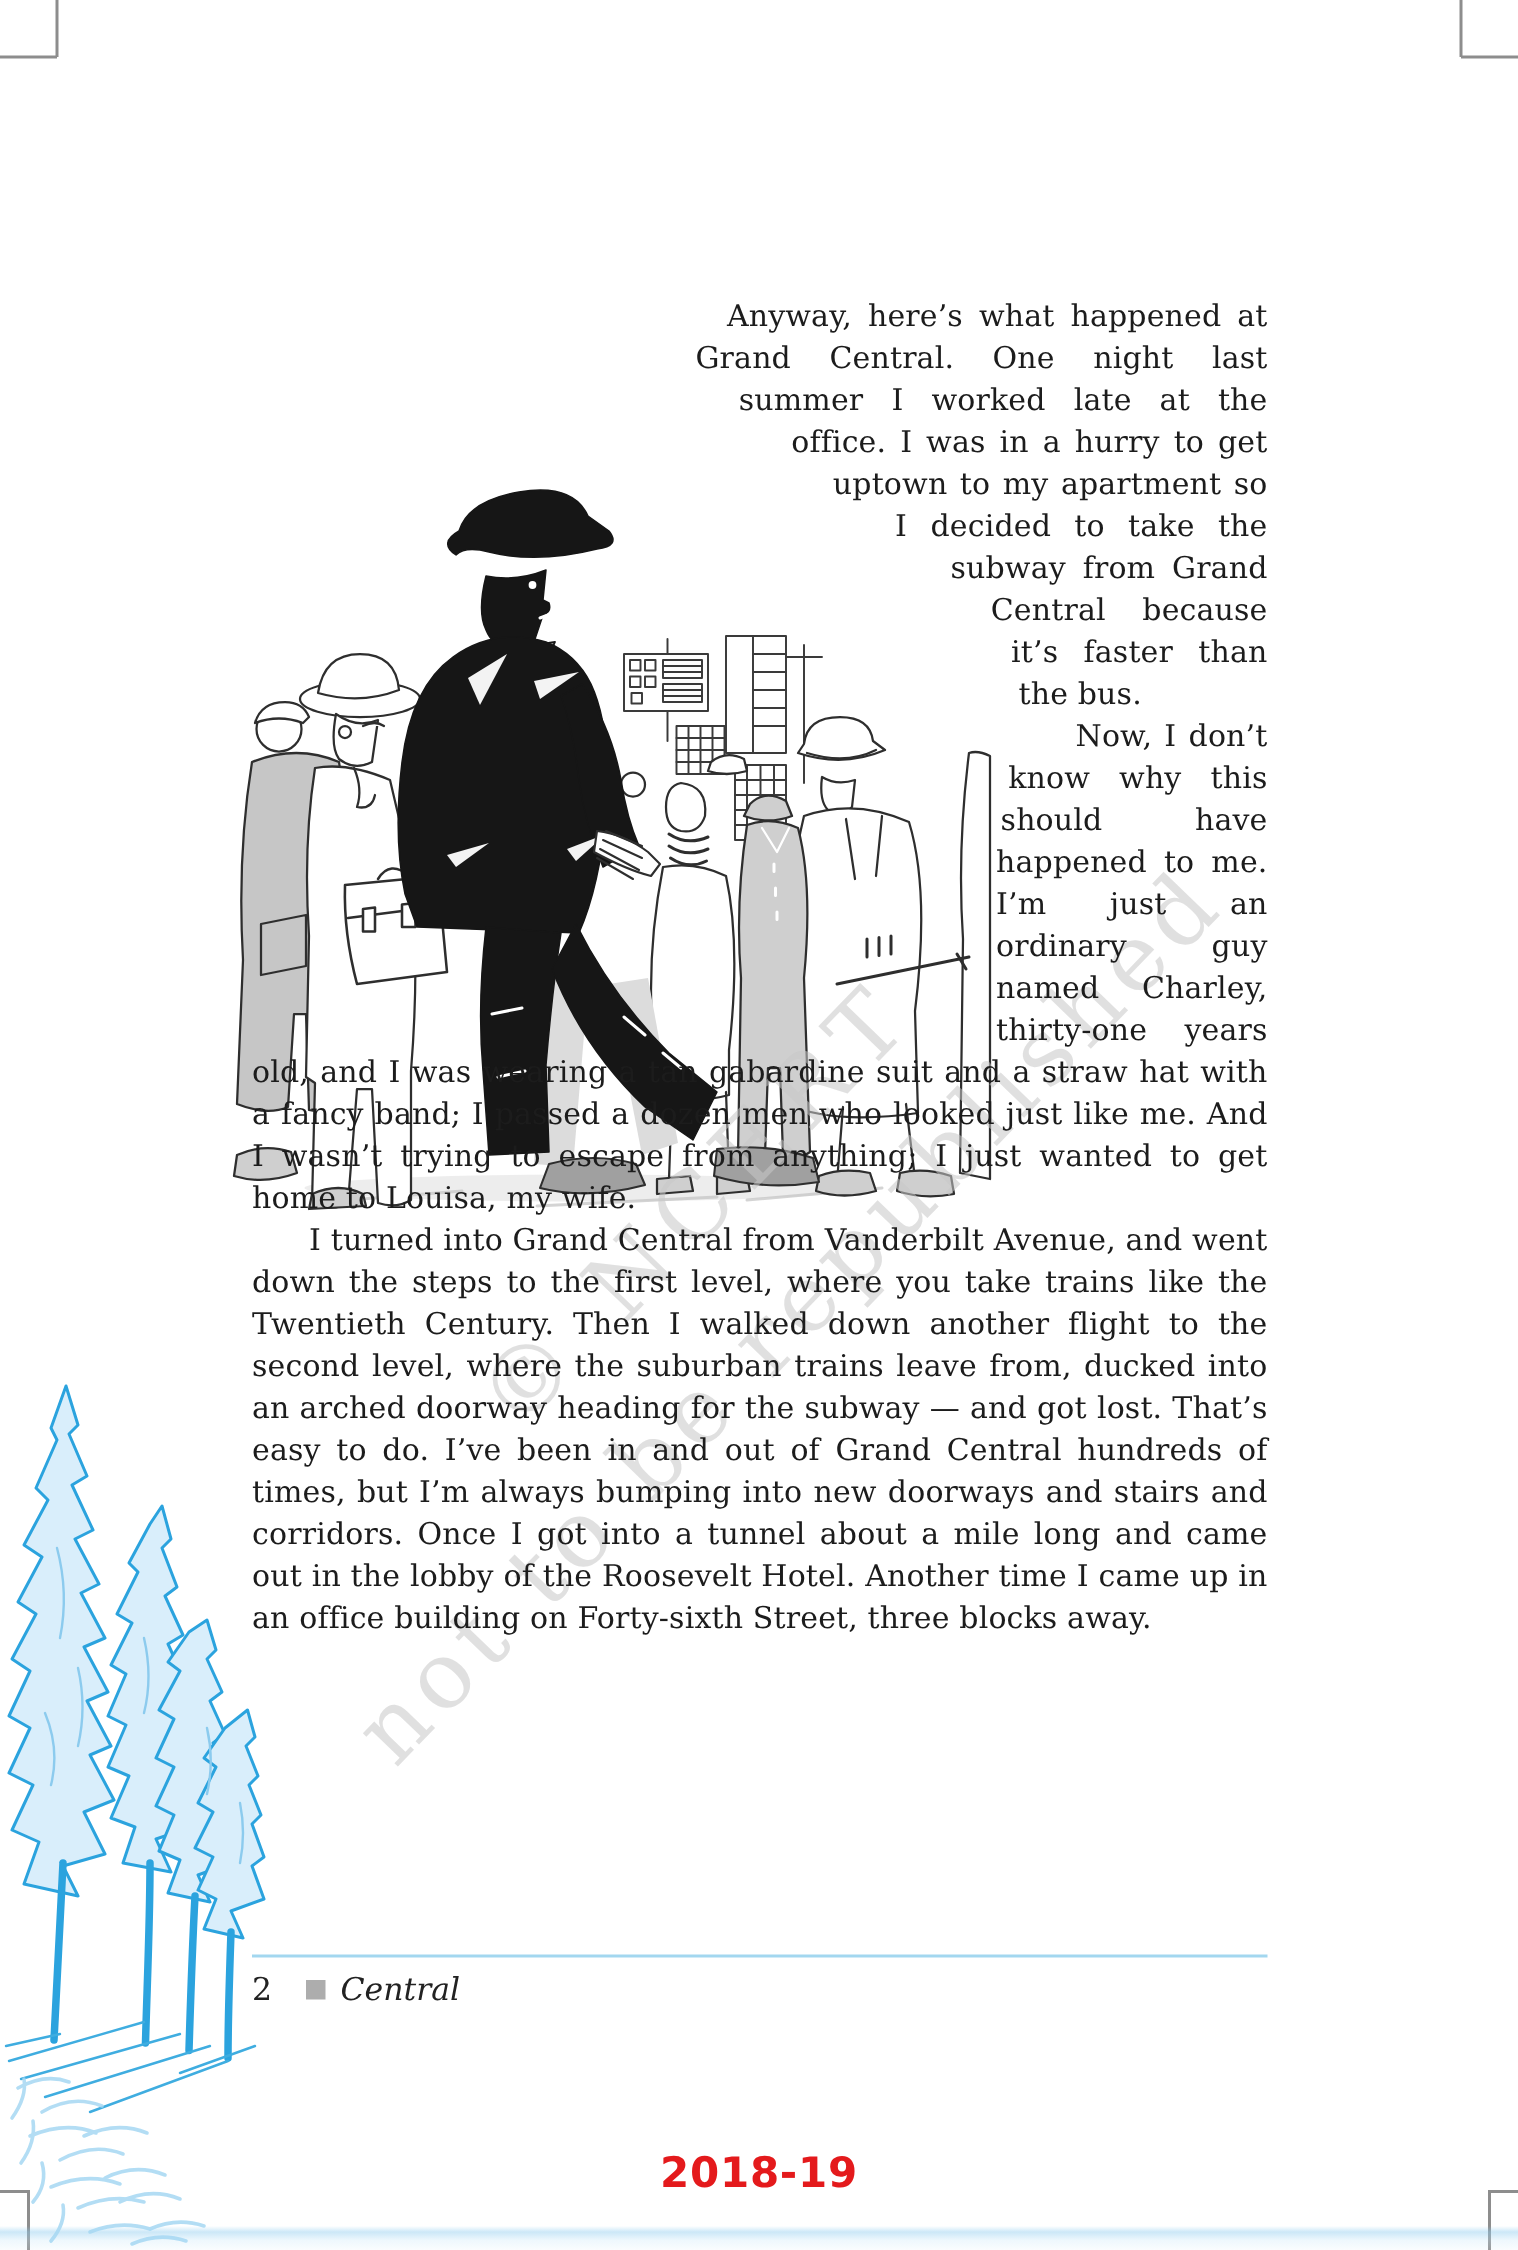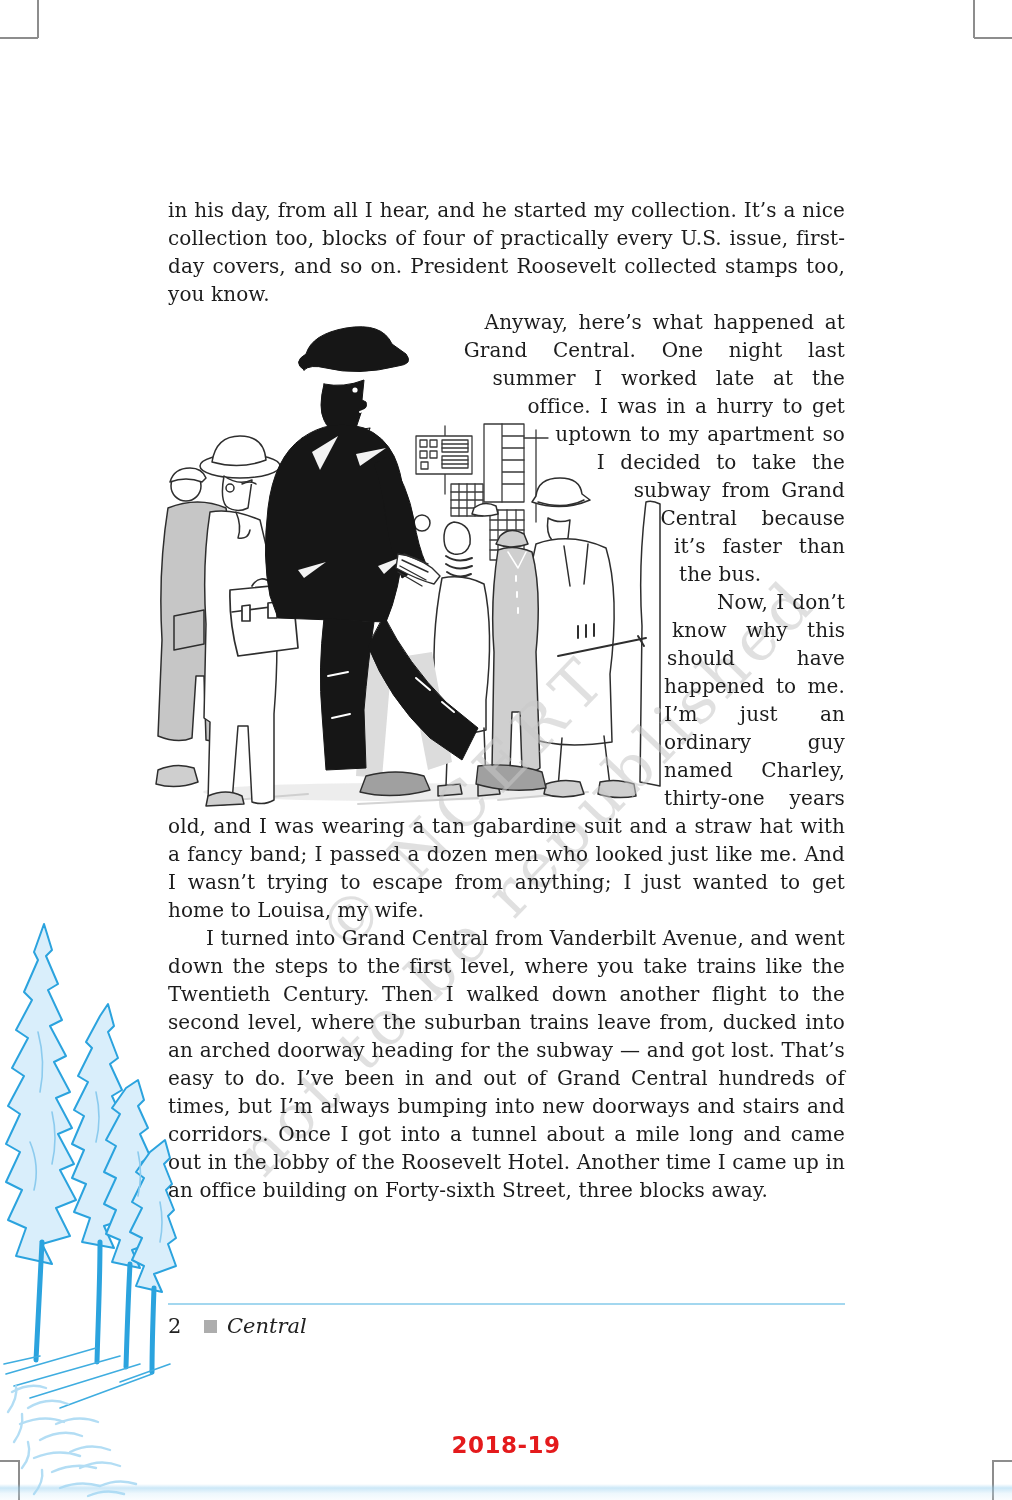--- a/index.html
+++ b/index.html
@@ -50,21 +50,21 @@
   .footer{position:absolute;left:168px;top:1303px;width:677px;z-index:30;}
   .footer .rule{width:677px;height:2px;background:#a3d7ef;}
   .footer .row{display:flex;align-items:center;margin-top:9px;
                font-size:21px;color:#222;}
   .footer .pn{width:36px;}
   .footer .sq{width:13px;height:13px;background:#adadad;margin-right:10px;}
   .footer .bt{font-style:italic;}
 
   .imprint{position:absolute;left:0;top:1432px;width:1012px;text-align:center;z-index:30;
     font-family:"DejaVu Sans","Liberation Sans",sans-serif;font-weight:bold;
-    font-size:23px;color:#e41a1c;letter-spacing:.5px;}
+    font-size:28px;color:#e41a1c;letter-spacing:.5px;}
 
   .bottom-wash{position:absolute;left:0;top:1484px;width:1012px;height:16px;z-index:4;
     background:linear-gradient(to bottom,rgba(141,203,238,0) 0%,
       rgba(141,203,238,.45) 25%,rgba(199,231,248,.30) 60%,rgba(222,240,251,.15) 100%);}
 </style>
 </head>
 <body>
 
 <div class="page">
 
@@ -245,21 +245,20 @@
         <path d="M218,450 q30,-8 58,0 l6,14 q-38,10 -70,2 z" fill="#a0a0a0" stroke="#2e2e2e" stroke-width="1.4"></path>
         <path d="M330,440 q34,-4 64,6 l4,16 q-36,6 -70,-4 z" fill="#a0a0a0" stroke="#2e2e2e" stroke-width="1.4"></path>
       </g>
     </svg>
   </div>
 
   <div class="wm l1">© NCERT</div>
   <div class="wm l2">not to be republished</div>
 
   <main class="text-col">
-    <p class="no-indent">in his day, from all I hear, and he started my collection. It’s a nice collection too, blocks of four of practically every U.S. issue, first-day covers, and so on. President Roosevelt collected stamps too, you know.</p>
     <div class="wrapshape"></div>
     <p>Anyway, here’s what happened at Grand Central. One night last summer I worked late at the office. I was in a hurry to get uptown to my apartment so I decided to take the subway from Grand Central because it’s faster than the bus.</p>
     <p>Now, I don’t know why this should have happened to me. I’m just an ordinary guy named Charley, thirty-one years old, and I was wearing a tan gabardine suit and a straw hat with a fancy band; I passed a dozen men who looked just like me. And I wasn’t trying to escape from anything; I just wanted to get home to Louisa, my wife.</p>
     <p>I turned into Grand Central from Vanderbilt Avenue, and went down the steps to the first level, where you take trains like the Twentieth Century. Then I walked down another flight to the second level, where the suburban trains leave from, ducked into an arched doorway heading for the subway — and got lost. That’s easy to do. I’ve been in and out of Grand Central hundreds of times, but I’m always bumping into new doorways and stairs and corridors. Once I got into a tunnel about a mile long and came out in the lobby of the Roosevelt Hotel. Another time I came up in an office building on Forty-sixth Street, three blocks away.</p>
   </main>
 
   <div class="footer">
     <div class="rule"></div>
     <div class="row">
       <span class="pn">2</span>

